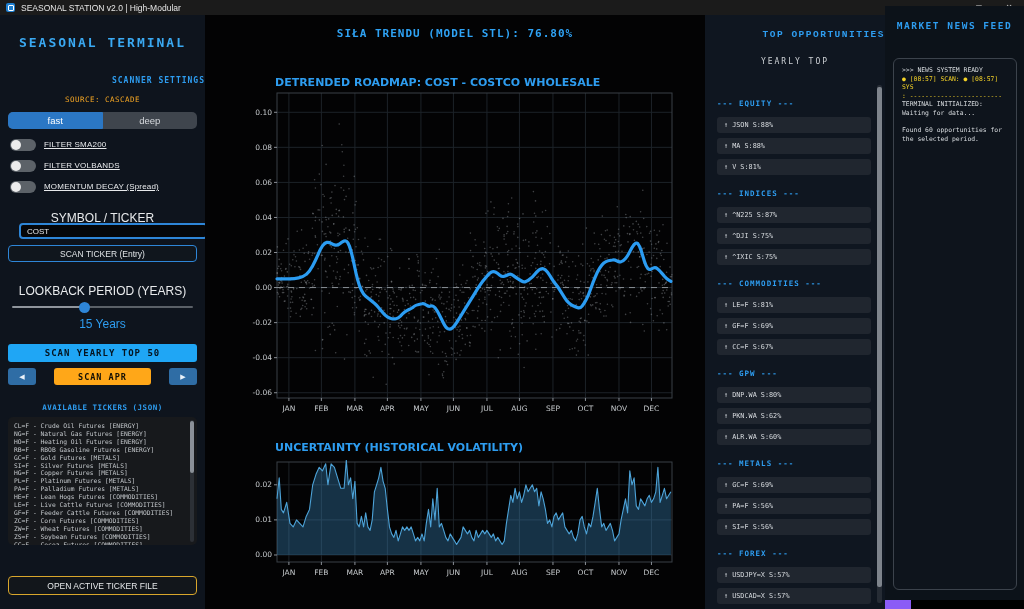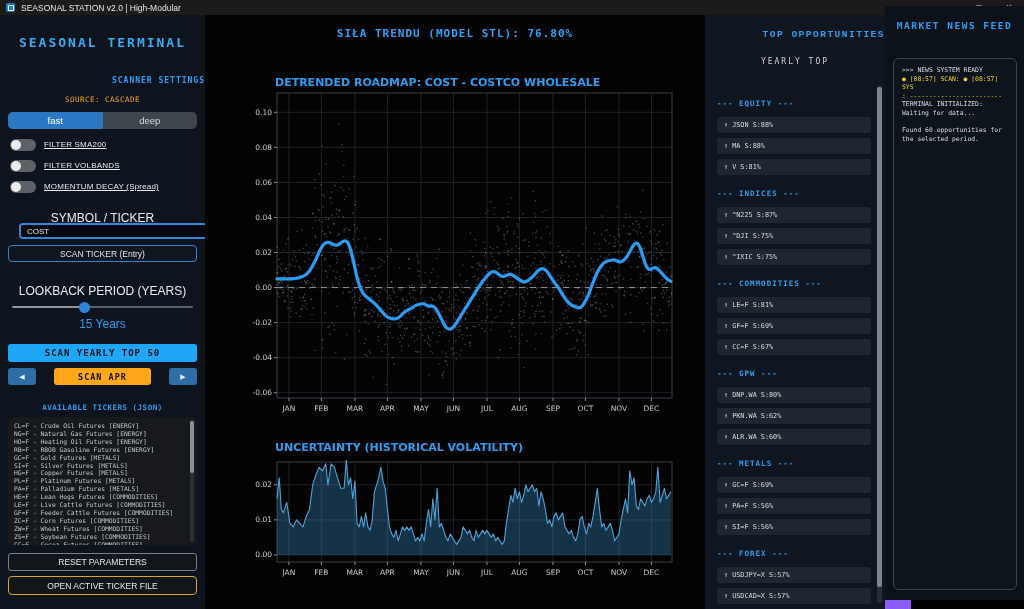--- a/index.html
+++ b/index.html
@@ -187,21 +187,20 @@
         <div class="ticker-line">HE=F - Lean Hogs Futures [COMMODITIES]</div>
         <div class="ticker-line">LE=F - Live Cattle Futures [COMMODITIES]</div>
         <div class="ticker-line">GF=F - Feeder Cattle Futures [COMMODITIES]</div>
         <div class="ticker-line">ZC=F - Corn Futures [COMMODITIES]</div>
         <div class="ticker-line">ZW=F - Wheat Futures [COMMODITIES]</div>
         <div class="ticker-line">ZS=F - Soybean Futures [COMMODITIES]</div>
         <div class="ticker-line">CC=F - Cocoa Futures [COMMODITIES]</div>
       </div>
     <div class="abs" id="ticker-scroll-track" style="top:405px;bottom:67px;right:11px;"></div>
     <div class="abs" id="ticker-scroll-thumb" style="top:406px;right:11px;"></div>
-    <div class="abs" id="reset-btn">RESET PARAMETERS</div>
     <div class="abs" id="openfile-btn">OPEN ACTIVE TICKER FILE</div>
   </div>
 
   <div id="center">
     <div id="stl-header">SIŁA TRENDU (MODEL STL): 76.80%</div>
     <div class="chart-title" id="chart1-title">DETRENDED ROADMAP: COST - COSTCO WHOLESALE</div>
     <svg id="chart1" width="440" height="345">
         <line x1="43.9041095890411" y1="2" x2="43.9041095890411" y2="307" stroke="#1d2329" stroke-width="1"></line>
         <line x1="76.36986301369862" y1="2" x2="76.36986301369862" y2="307" stroke="#1d2329" stroke-width="1"></line>
         <line x1="109.91780821917808" y1="2" x2="109.91780821917808" y2="307" stroke="#1d2329" stroke-width="1"></line>

